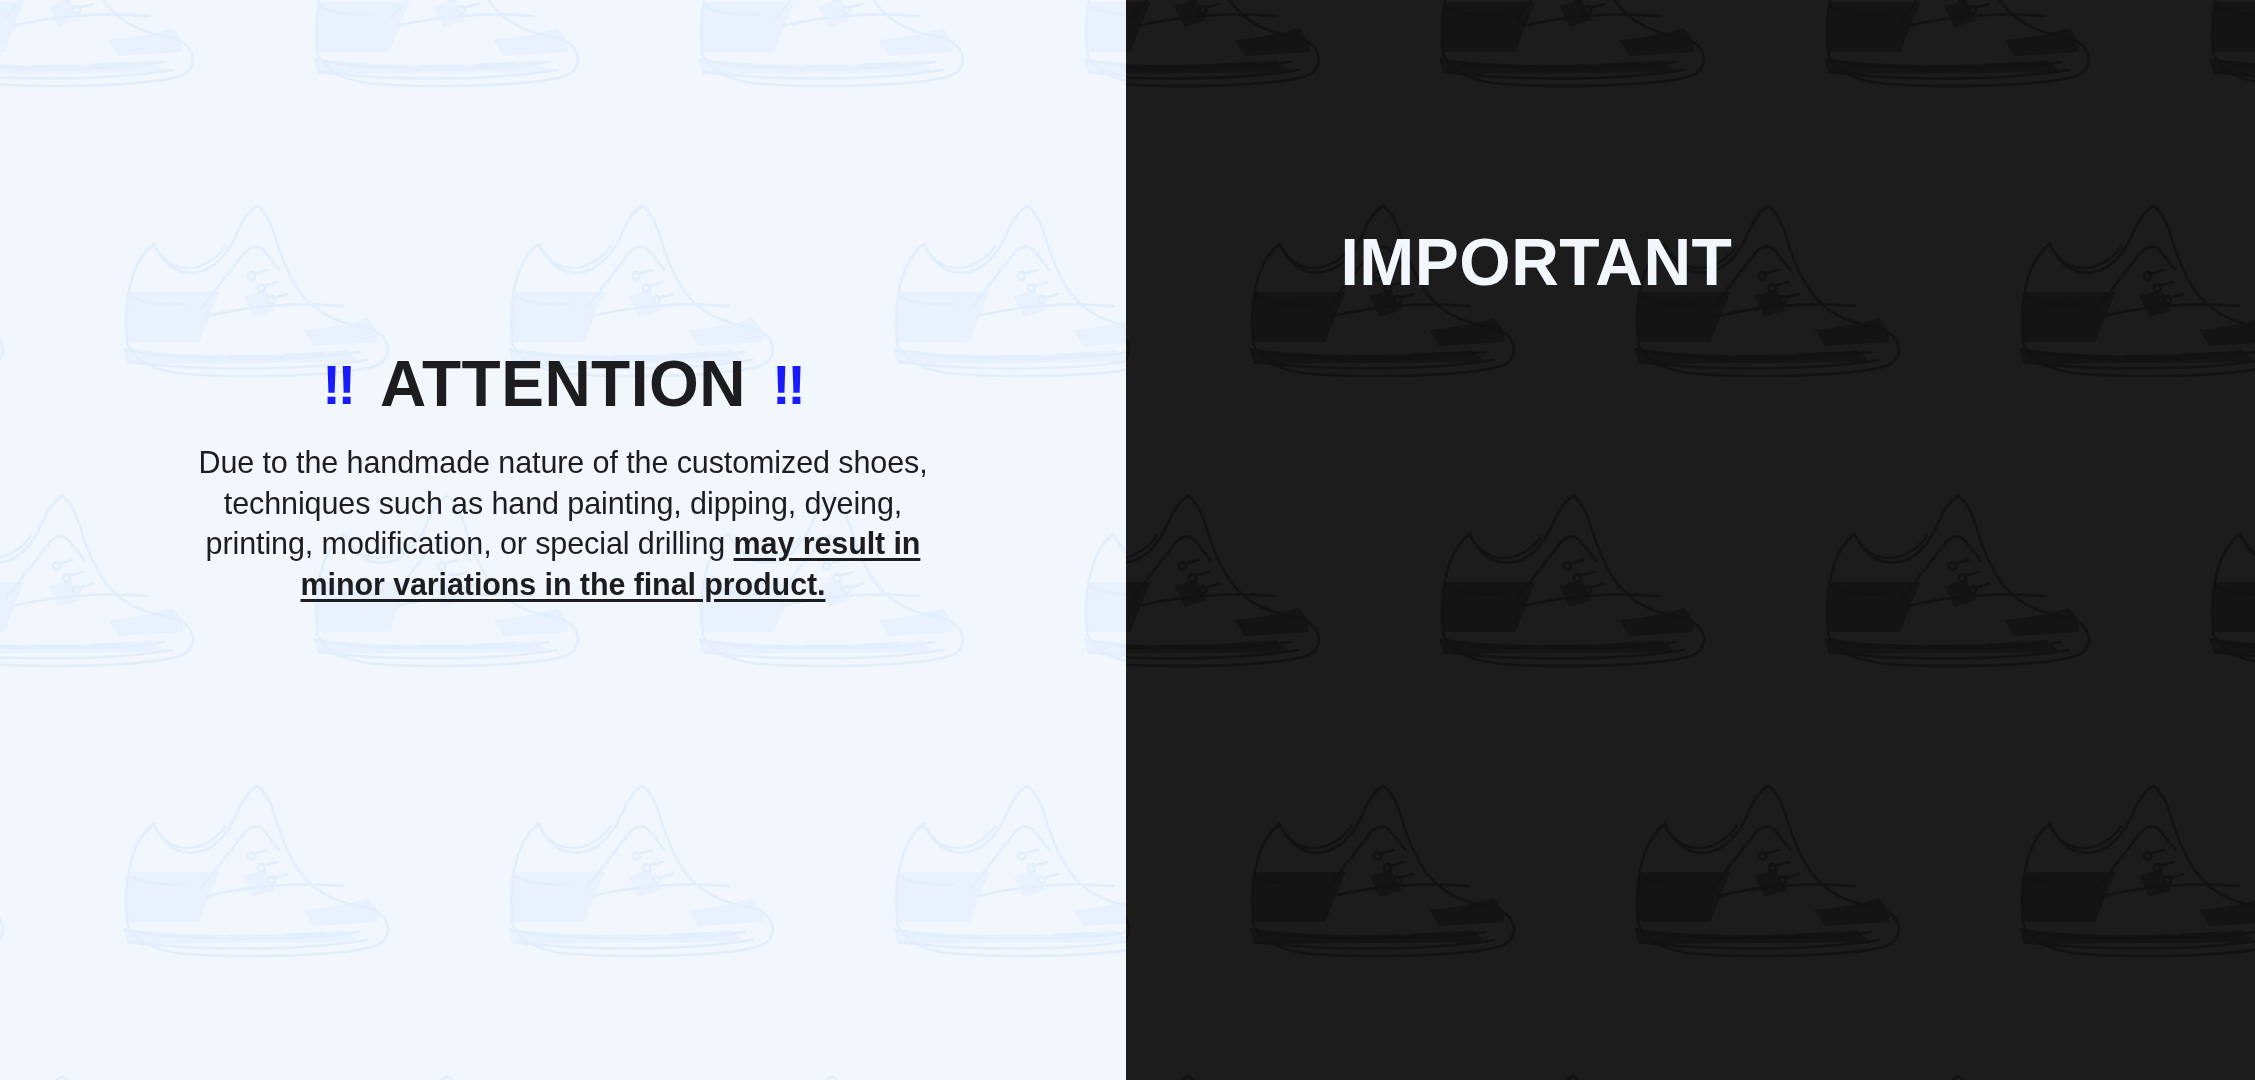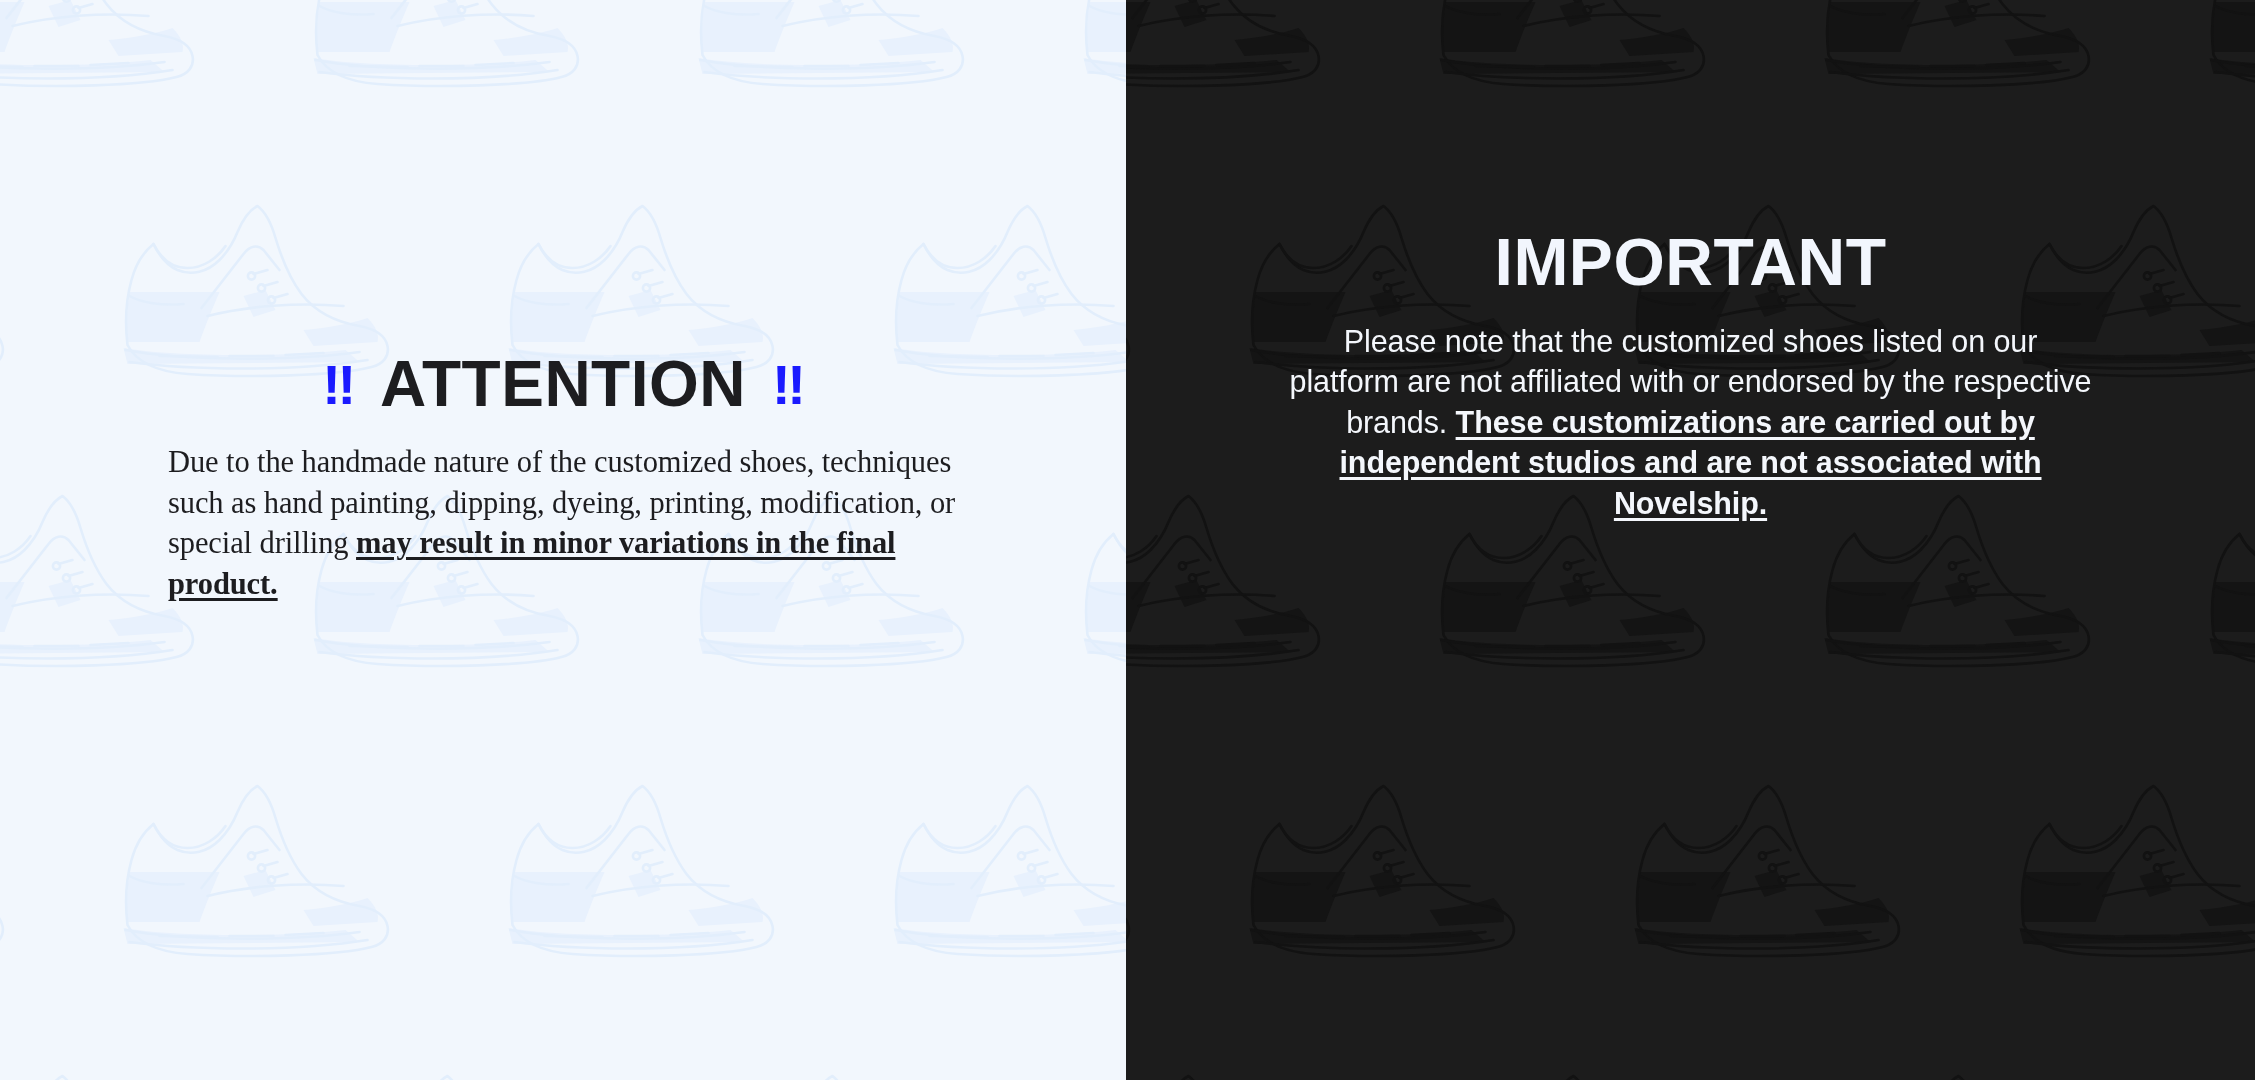--- a/index.html
+++ b/index.html
@@ -86,21 +86,22 @@
     line-height: 1;
     position: relative;
     top: 1px;
   }
   .attention-word { display: inline-block; }
 
   .body-left {
     margin: 0;
     padding-top: 26px;
     width: 790px;
-    font-family: Liberation Serif, serif;
+    text-align: center;
+    font-family: Liberation Sans, sans-serif;
     font-size: 30.5px;
     line-height: 1.33;
     color: #1d1d20;
     font-weight: 400;
     letter-spacing: -0.1px;
   }
   .body-left .emph {
     font-weight: 700;
     text-decoration: underline;
     text-underline-offset: 4px;
@@ -109,21 +110,20 @@
 
   
   .disclaimer-heading {
     margin: 0;
     font-family: "Liberation Sans", sans-serif;
     font-weight: 700;
     font-size: 66px;
     line-height: 1.04;
     letter-spacing: 0.5px;
     color: #f2f6fd;
-    text-align: center;
     width: 700px;
   }
   .disclaimer-heading span { display: block; }
 
   .body-right {
     margin: 0;
     padding-top: 24px;
     width: 810px;
     text-align: center;
     font-family: "Liberation Sans", sans-serif;
@@ -987,18 +987,17 @@
           </svg>
         </div>
       </div>
 
     <div class="content" style="padding-top:228px;">
 
       <h1 class="disclaimer-heading">
         <span>IMPORTANT</span>
       </h1>
 
-      <p class="body-right"><span>Please note that the customized shoes listed on our platform are not affiliated with or endorsed by the respective brands. </span><span class="emph">These customizations are carried out by independent studios and are not associated with Novelship.</span></p>
 
     </div>
   </section>
 
 </div>
 
 </body></html>

